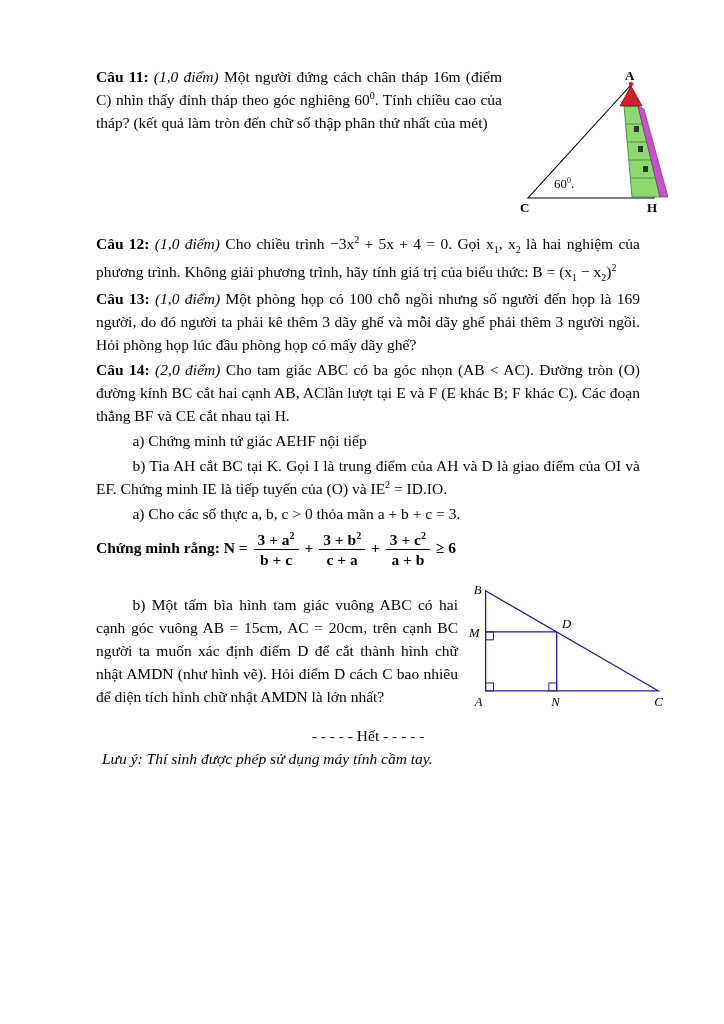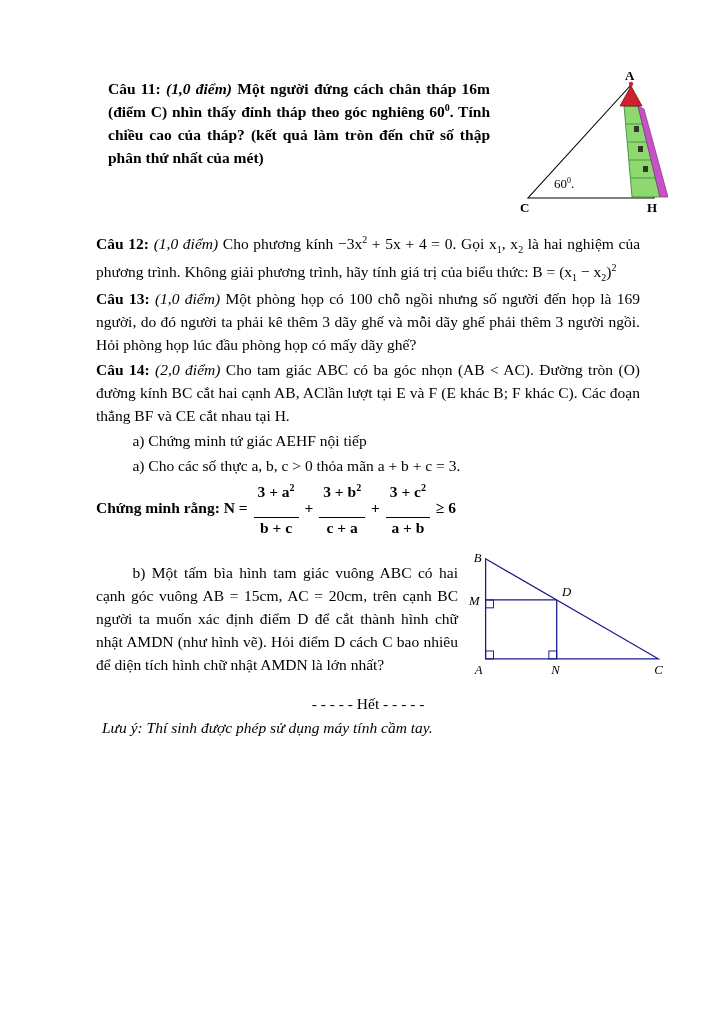--- a/index.html
+++ b/index.html
@@ -4,27 +4,27 @@
 <style>
   html,body{margin:0;padding:0;}
   body{
     width:724px;height:1024px;background:#ffffff;color:#000;
     font-family:"Liberation Serif","DejaVu Serif",serif;
     font-size:15.5px;
   }
   .page{width:724px;height:1024px;box-sizing:border-box;padding:66px 56px 0 96px;overflow:hidden;}
   .para{text-align:justify;line-height:1.48;margin:0 28px 2px 0;}
   .q11-row{display:flex;align-items:flex-start;margin-bottom:14px;}
-  .q11-text{width:420px;margin:12px;padding-right:14px;font-weight:bold;}
+  .q11-text{width:420px;margin:0;padding-right:14px;}
   .fig1{width:152px;flex:none;}
   .q12{line-height:1.78;margin-bottom:3px;}
   .indent{text-indent:2.35em;}
   .formula-line{margin:5px 28px 7px 0;line-height:1.25;text-align:left;font-weight:bold;}
   .frac{display:inline-block;vertical-align:middle;text-align:center;line-height:1.12;margin:0 2px;}
-  .frac>.num{display:block;border-bottom:1px solid #000;padding:0 4px 17px;}
+  .frac>.num{display:block;border-bottom:1px solid #000;padding:0 4px 1px;}
   .frac>.den{display:block;padding:1px 4px 0;}
   .q15b-row{display:flex;align-items:flex-end;margin-top:2px;}
   .q15b-text{width:362px;margin:0;padding-right:8px;}
   .fig2{width:202px;flex:none;margin-top:6px;}
   .het{text-align:center;margin:16px 28px 2px 0;line-height:1.4;}
   .note{font-style:italic;margin:0 28px 8px 6px;line-height:1.4;}
   sup{font-size:10px;vertical-align:super;line-height:0;}
   sub{font-size:10px;vertical-align:sub;line-height:0;}
   .fig-label-bold{font-family:"Liberation Serif",serif;font-weight:bold;font-size:13px;fill:#000;}
   .fig-label-italic{font-family:"Liberation Serif",serif;font-style:italic;font-size:13px;fill:#000;}
@@ -52,26 +52,27 @@
       <rect x="122" y="80" width="5" height="6" fill="#333"></rect>
       <rect x="127" y="100" width="5" height="6" fill="#333"></rect>
 
       <text x="109" y="14" class="fig-label-bold">A</text>
       <text x="4" y="146" class="fig-label-bold">C</text>
       <text x="131" y="146" class="fig-label-bold">H</text>
       <text x="38" y="122" class="fig-angle"><tspan>60</tspan><tspan dy="-5" font-size="8">0</tspan><tspan dy="5">.</tspan></text>
     </svg>
   </div>
 
-  <p class="para q12"><b>Câu 12: </b><i>(1,0 điểm) </i><span>Cho phương kính −3x</span><sup>2</sup><span> + 5x + 4 = 0. Gọi x</span><sub>1</sub><span>, x</span><sub>2</sub><span> là hai nghiệm của phương trình. Không giải phương trình, hãy tính giá trị của biểu thức: B = (x</span><sub>1</sub><span> − x</span><sub>2</sub><span>)</span><sup>2</sup></p>
+  <p class="para q12"><b>Câu 12: </b><i>(1,0 điểm) </i><span>Cho chiều trình −3x</span><sup>2</sup><span> + 5x + 4 = 0. Gọi x</span><sub>1</sub><span>, x</span><sub>2</sub><span> là hai nghiệm của phương trình. Không giải phương trình, hãy tính giá trị của biểu thức: B = (x</span><sub>1</sub><span> − x</span><sub>2</sub><span>)</span><sup>2</sup></p>
 
   <p class="para"><b>Câu 13: </b><i>(1,0 điểm) </i><span>Một phòng họp có 100 chỗ ngồi nhưng số người đến họp là 169 người, do đó người ta phải kê thêm 3 dãy ghế và mỗi dãy ghế phải thêm 3 người ngồi. Hỏi phòng họp lúc đầu phòng họp có mấy dãy ghế?</span></p>
 
   <p class="para"><b>Câu 14: </b><i>(2,0 điểm) </i><span>Cho tam giác ABC có ba góc nhọn (AB &lt; AC). Đường tròn (O) đường kính BC cắt hai cạnh AB, AClần lượt tại E và F (E khác B; F khác C). Các đoạn thẳng BF và CE cắt nhau tại H.</span></p>
   <p class="para indent"><span>a) Chứng minh tứ giác AEHF nội tiếp</span></p>
+  <p class="para indent"><span>b) Tia AH cắt BC tại K. Gọi I là trung điểm của AH và D là giao điểm của OI và EF. Chứng minh IE là tiếp tuyến của (O) và IE</span><sup>2</sup><span> = ID.IO.</span></p>
 
   <p class="para indent"><span>a) Cho các số thực a, b, c &gt; 0 thỏa mãn a + b + c = 3.</span></p>
   <p class="para formula-line"><span>Chứng minh rằng: N = </span><span class="frac"><span class="num"><span>3 + a</span><sup>2</sup></span><span class="den"><span>b + c</span></span></span><span> + </span><span class="frac"><span class="num"><span>3 + b</span><sup>2</sup></span><span class="den"><span>c + a</span></span></span><span> + </span><span class="frac"><span class="num"><span>3 + c</span><sup>2</sup></span><span class="den"><span>a + b</span></span></span><span> ≥ 6</span></p>
 
   <div class="q15b-row">
     <p class="para indent q15b-text"><span>b) Một tấm bìa hình tam giác vuông ABC có hai cạnh góc vuông AB = 15cm, AC = 20cm, trên cạnh BC người ta muốn xác định điểm D để cắt thành hình chữ nhật AMDN (như hình vẽ). Hỏi điểm D cách C bao nhiêu để diện tích hình chữ nhật AMDN là lớn nhất?</span></p>
     <svg class="fig2" viewBox="0 0 206 130" aria-hidden="true">
       <g stroke="#1a1a8f" stroke-width="1.3" fill="none">
         <polygon points="20,10 20,112 196,112"></polygon>
         <line x1="20" y1="52" x2="92.5" y2="52"></line>

